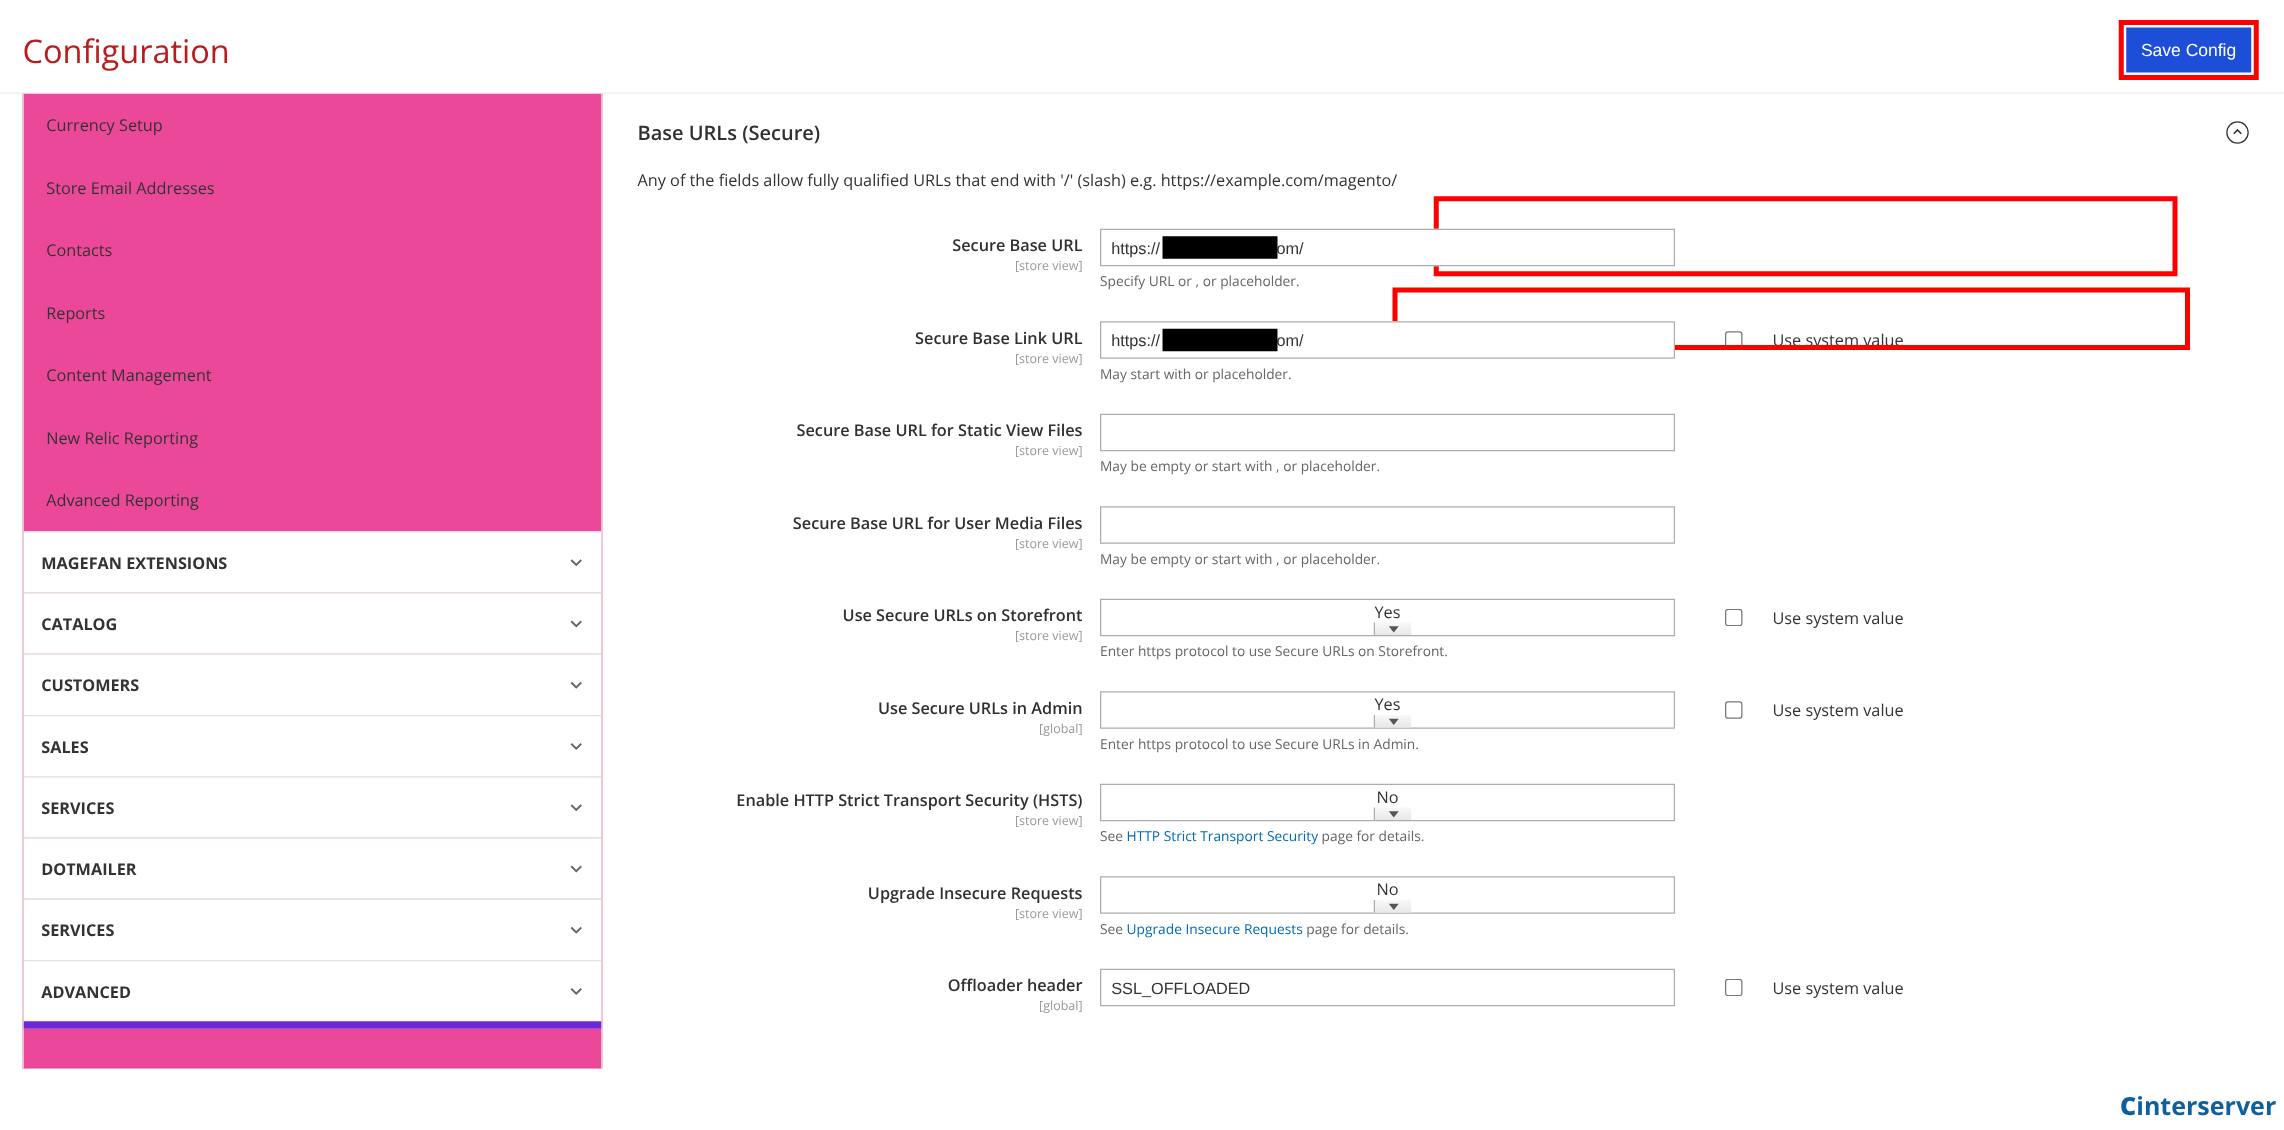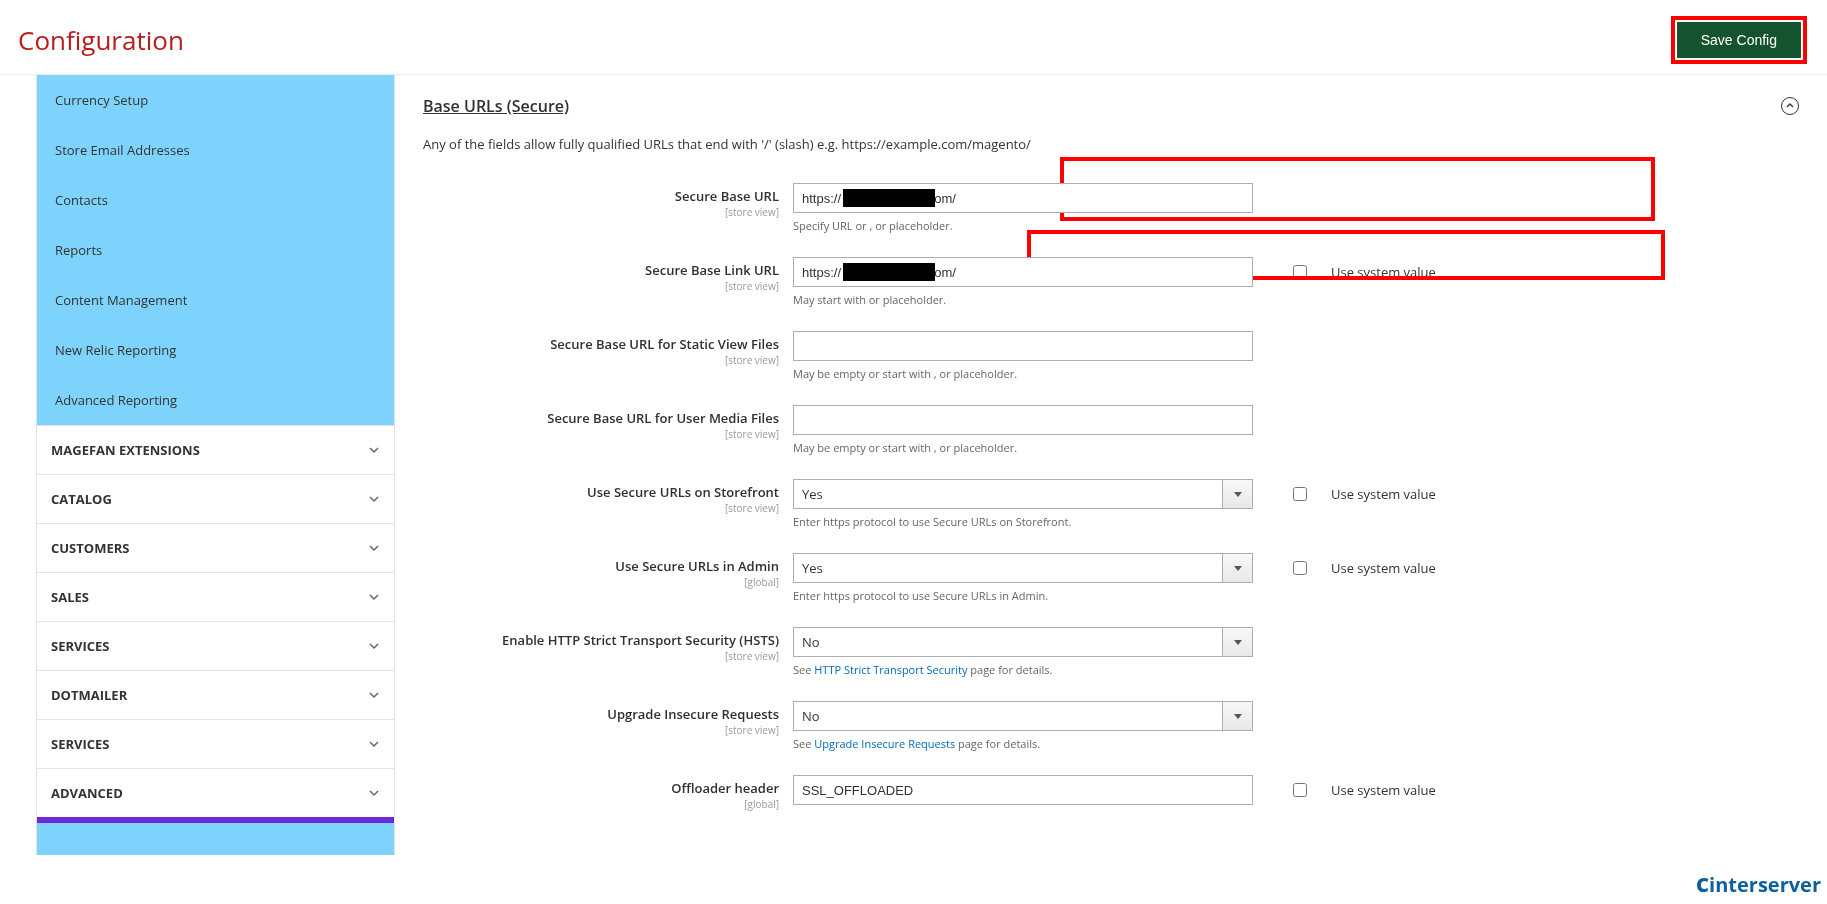--- a/index.html
+++ b/index.html
@@ -1,39 +1,39 @@
 <!DOCTYPE html>
 <html><head>
 <meta charset="utf-8">
 <style>
 * { box-sizing: border-box; margin: 0; padding: 0; }
 body { font-family: 'Open Sans', Arial, sans-serif; font-size: 13px; color: #333; background: #fff; }
 .page { display: flex; flex-direction: column; width: 1827px; }
 .header { display: flex; justify-content: space-between; align-items: center; padding: 16px 20px 10px 18px; border-bottom: 1px solid #eee; }
 .header h1 { font-size: 26px; font-weight: 400; color: #b91c1c; }
 .save-wrap { border: 4px solid #ff0000; padding: 2px; }
-.save-btn { background: #14532d; color: #fff; border: none; padding: 10px 24px; font-size: 14px; cursor: pointer; }
+.save-btn { background: #1d4ed8; color: #fff; border: none; padding: 10px 12px; font-size: 14px; cursor: pointer; }
 .body { display: flex; }
-.sidebar { width: 359px; background: #7dd3fc; border-right: 1px solid #e3e3e3; border-left: 1px solid #e3e3e3; margin-left: 36px; }
+.sidebar { width: 464px; background: #ec4899; border-right: 1px solid #e3e3e3; border-left: 1px solid #e3e3e3; margin-left: 18px; }
 .sub-item { padding: 16px 18px; font-size: 13px; color: #333; cursor: pointer; }
 .section-item { display: flex; justify-content: space-between; align-items: center; padding: 15px 14px; background: #fff; border-top: 1px solid #e3e3e3; font-weight: bold; font-size: 13px; cursor: pointer; }
 .section-item:last-child { border-bottom: 6px solid #6d28d9; }
 .chev { width: 12px; height: 12px; }
 .main { flex: 1; padding: 20px 28px; position: relative; }
-.section-head { display: flex; justify-content: space-between; align-items: center; margin-bottom: 18px; text-decoration: underline; }
+.section-head { display: flex; justify-content: space-between; align-items: center; margin-bottom: 18px; }
 .section-head h2 { font-size: 16px; font-weight: 600; color: #303030; }
 .collapse-icon { width: 18px; height: 18px; border: 1px solid #333; border-radius: 50%; display: flex; align-items: center; justify-content: center; cursor: pointer; }
 .desc { font-size: 13px; color: #333; margin-bottom: 30px; }
 .form-row { display: flex; align-items: flex-start; margin-bottom: 24px; }
 .label-col { width: 370px; text-align: right; padding-right: 14px; padding-top: 4px; }
 .label-col .lbl { font-weight: 600; font-size: 13px; color: #303030; display: block; }
 .label-col .scope { font-size: 10px; color: #999; display: block; }
 .input-col { width: 460px; }
 .input-col input[type="text"], .input-col .select-box { width: 100%; height: 30px; border: 1px solid #adadad; padding: 0 8px; font-size: 13px; color: #333; }
-.select-box { display: flex; align-items: center; justify-content: space-between; background: #fff; }
+.select-box { display: flex; align-items: center; justify-content: space-between; background: #fff; flex-direction: column; }
 .select-toggle { width: 30px; height: 28px; background: linear-gradient(#f8f8f8,#e8e8e8); border-left: 1px solid #adadad; display: flex; align-items: center; justify-content: center; margin-right: -8px; }
 .hint { font-size: 11px; color: #666; margin-top: 5px; }
 .hint a { color: #006bb4; text-decoration: none; }
 .check-col { margin-left: 40px; padding-top: 6px; display: flex; align-items: center; gap: 24px; font-size: 13px; }
 .check-col input { width: 14px; height: 14px; }
 .redbox { position: absolute; border: 4px solid #ff0000; pointer-events: none; }
 .redbox1 { left: 665px; top: 82px; width: 595px; height: 64px; }
 .redbox2 { left: 632px; top: 155px; width: 638px; height: 50px; }
 .redact { position: absolute; background: #000; height: 18px; }
 .brand { position: fixed; right: 6px; bottom: 6px; color: #0d5f9e; font-weight: bold; font-size: 20px; }

